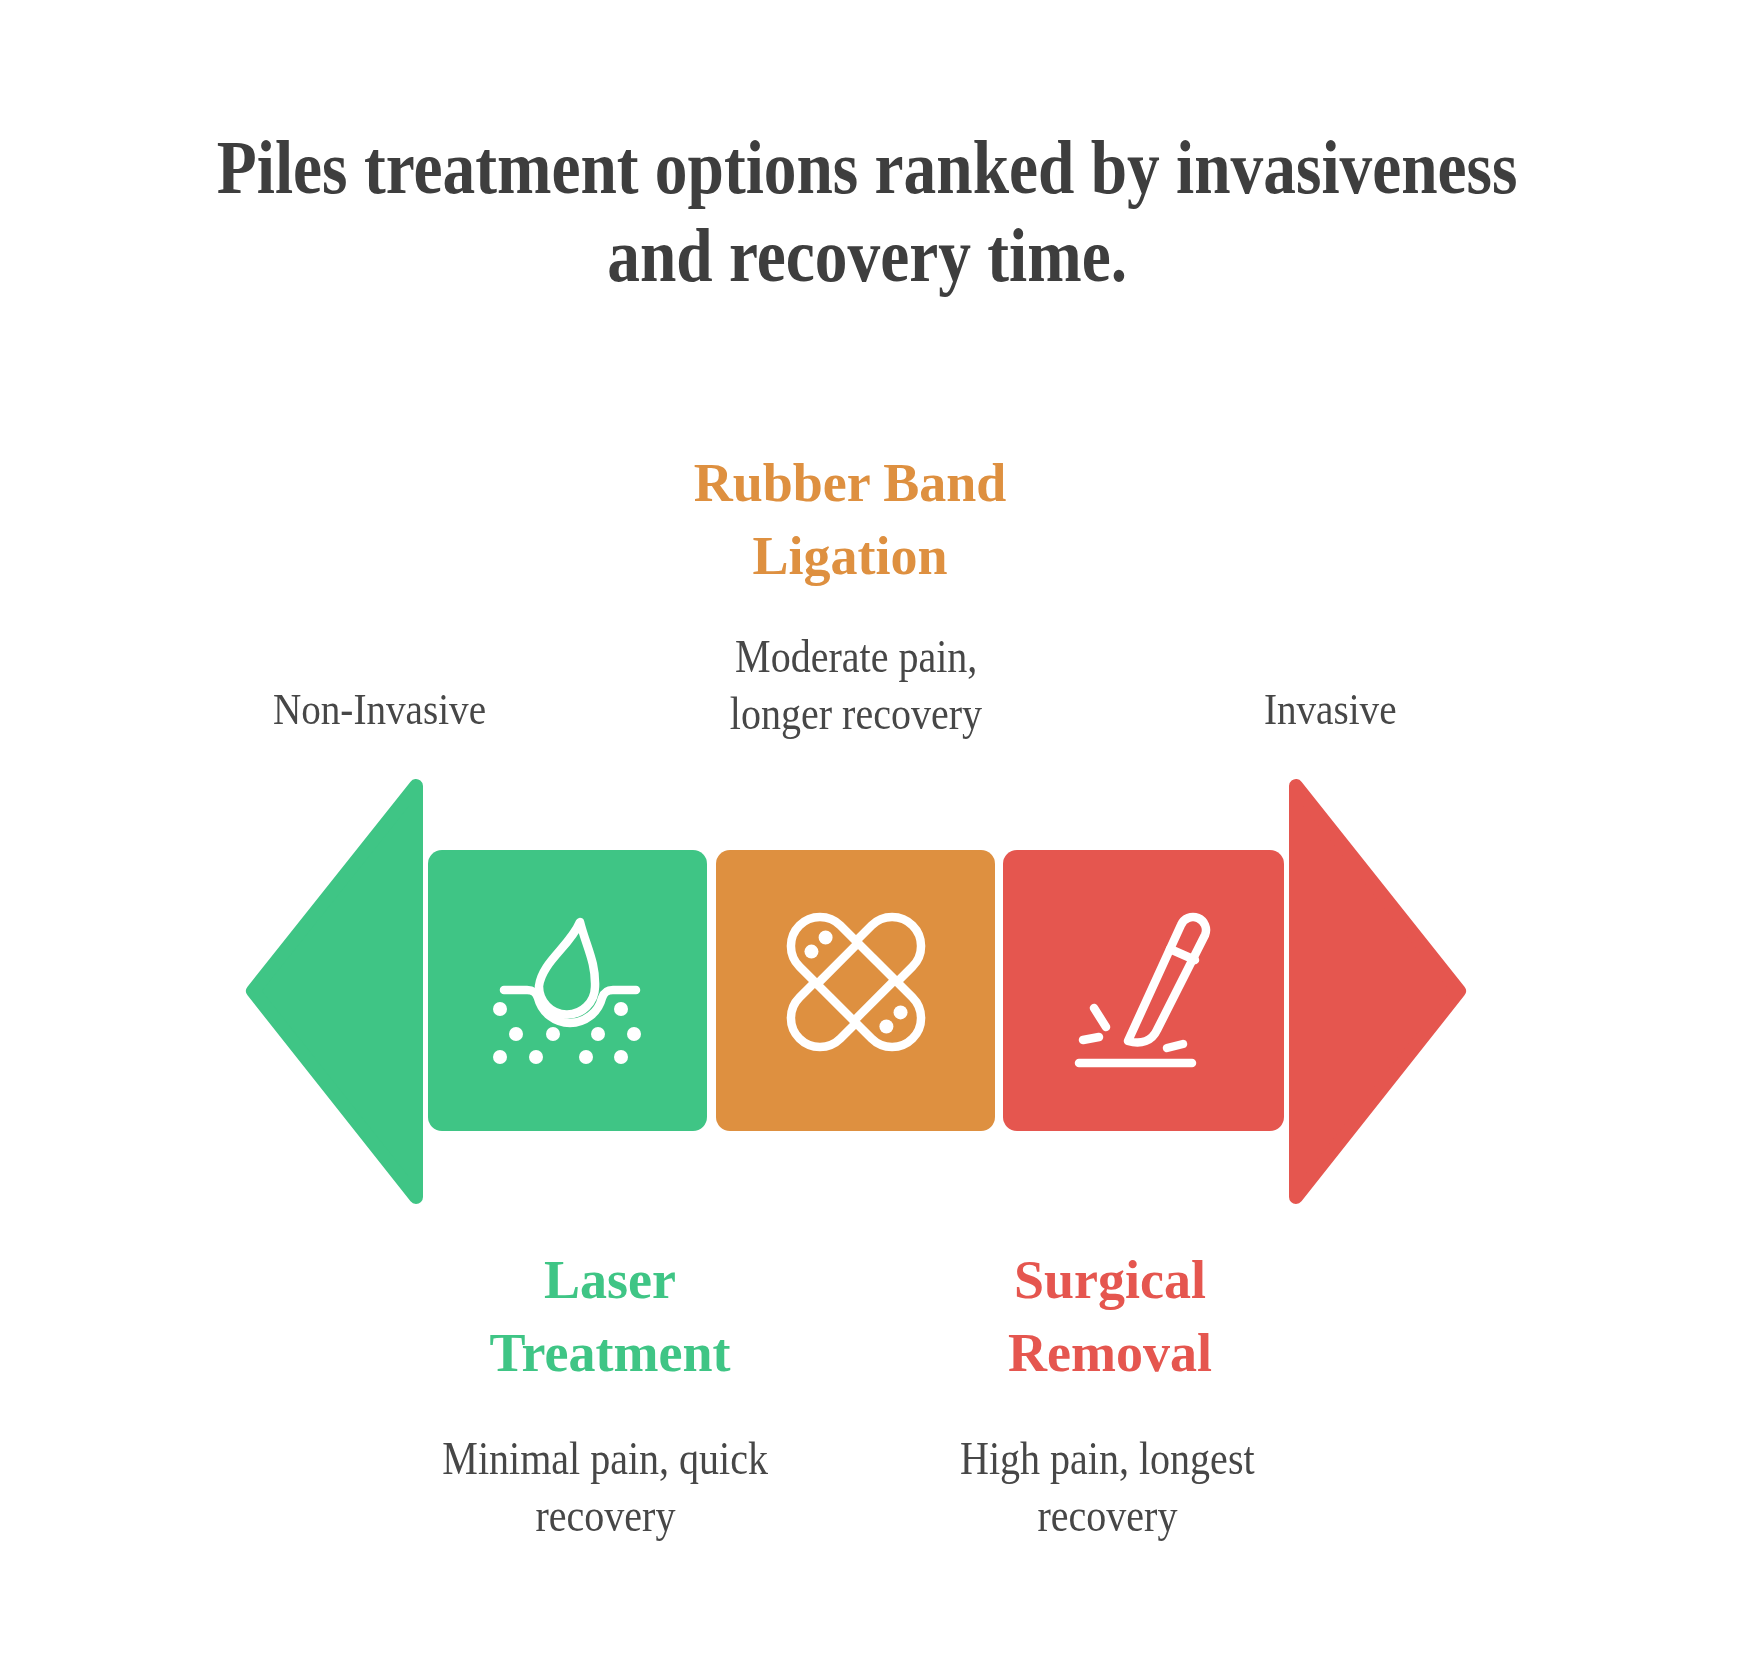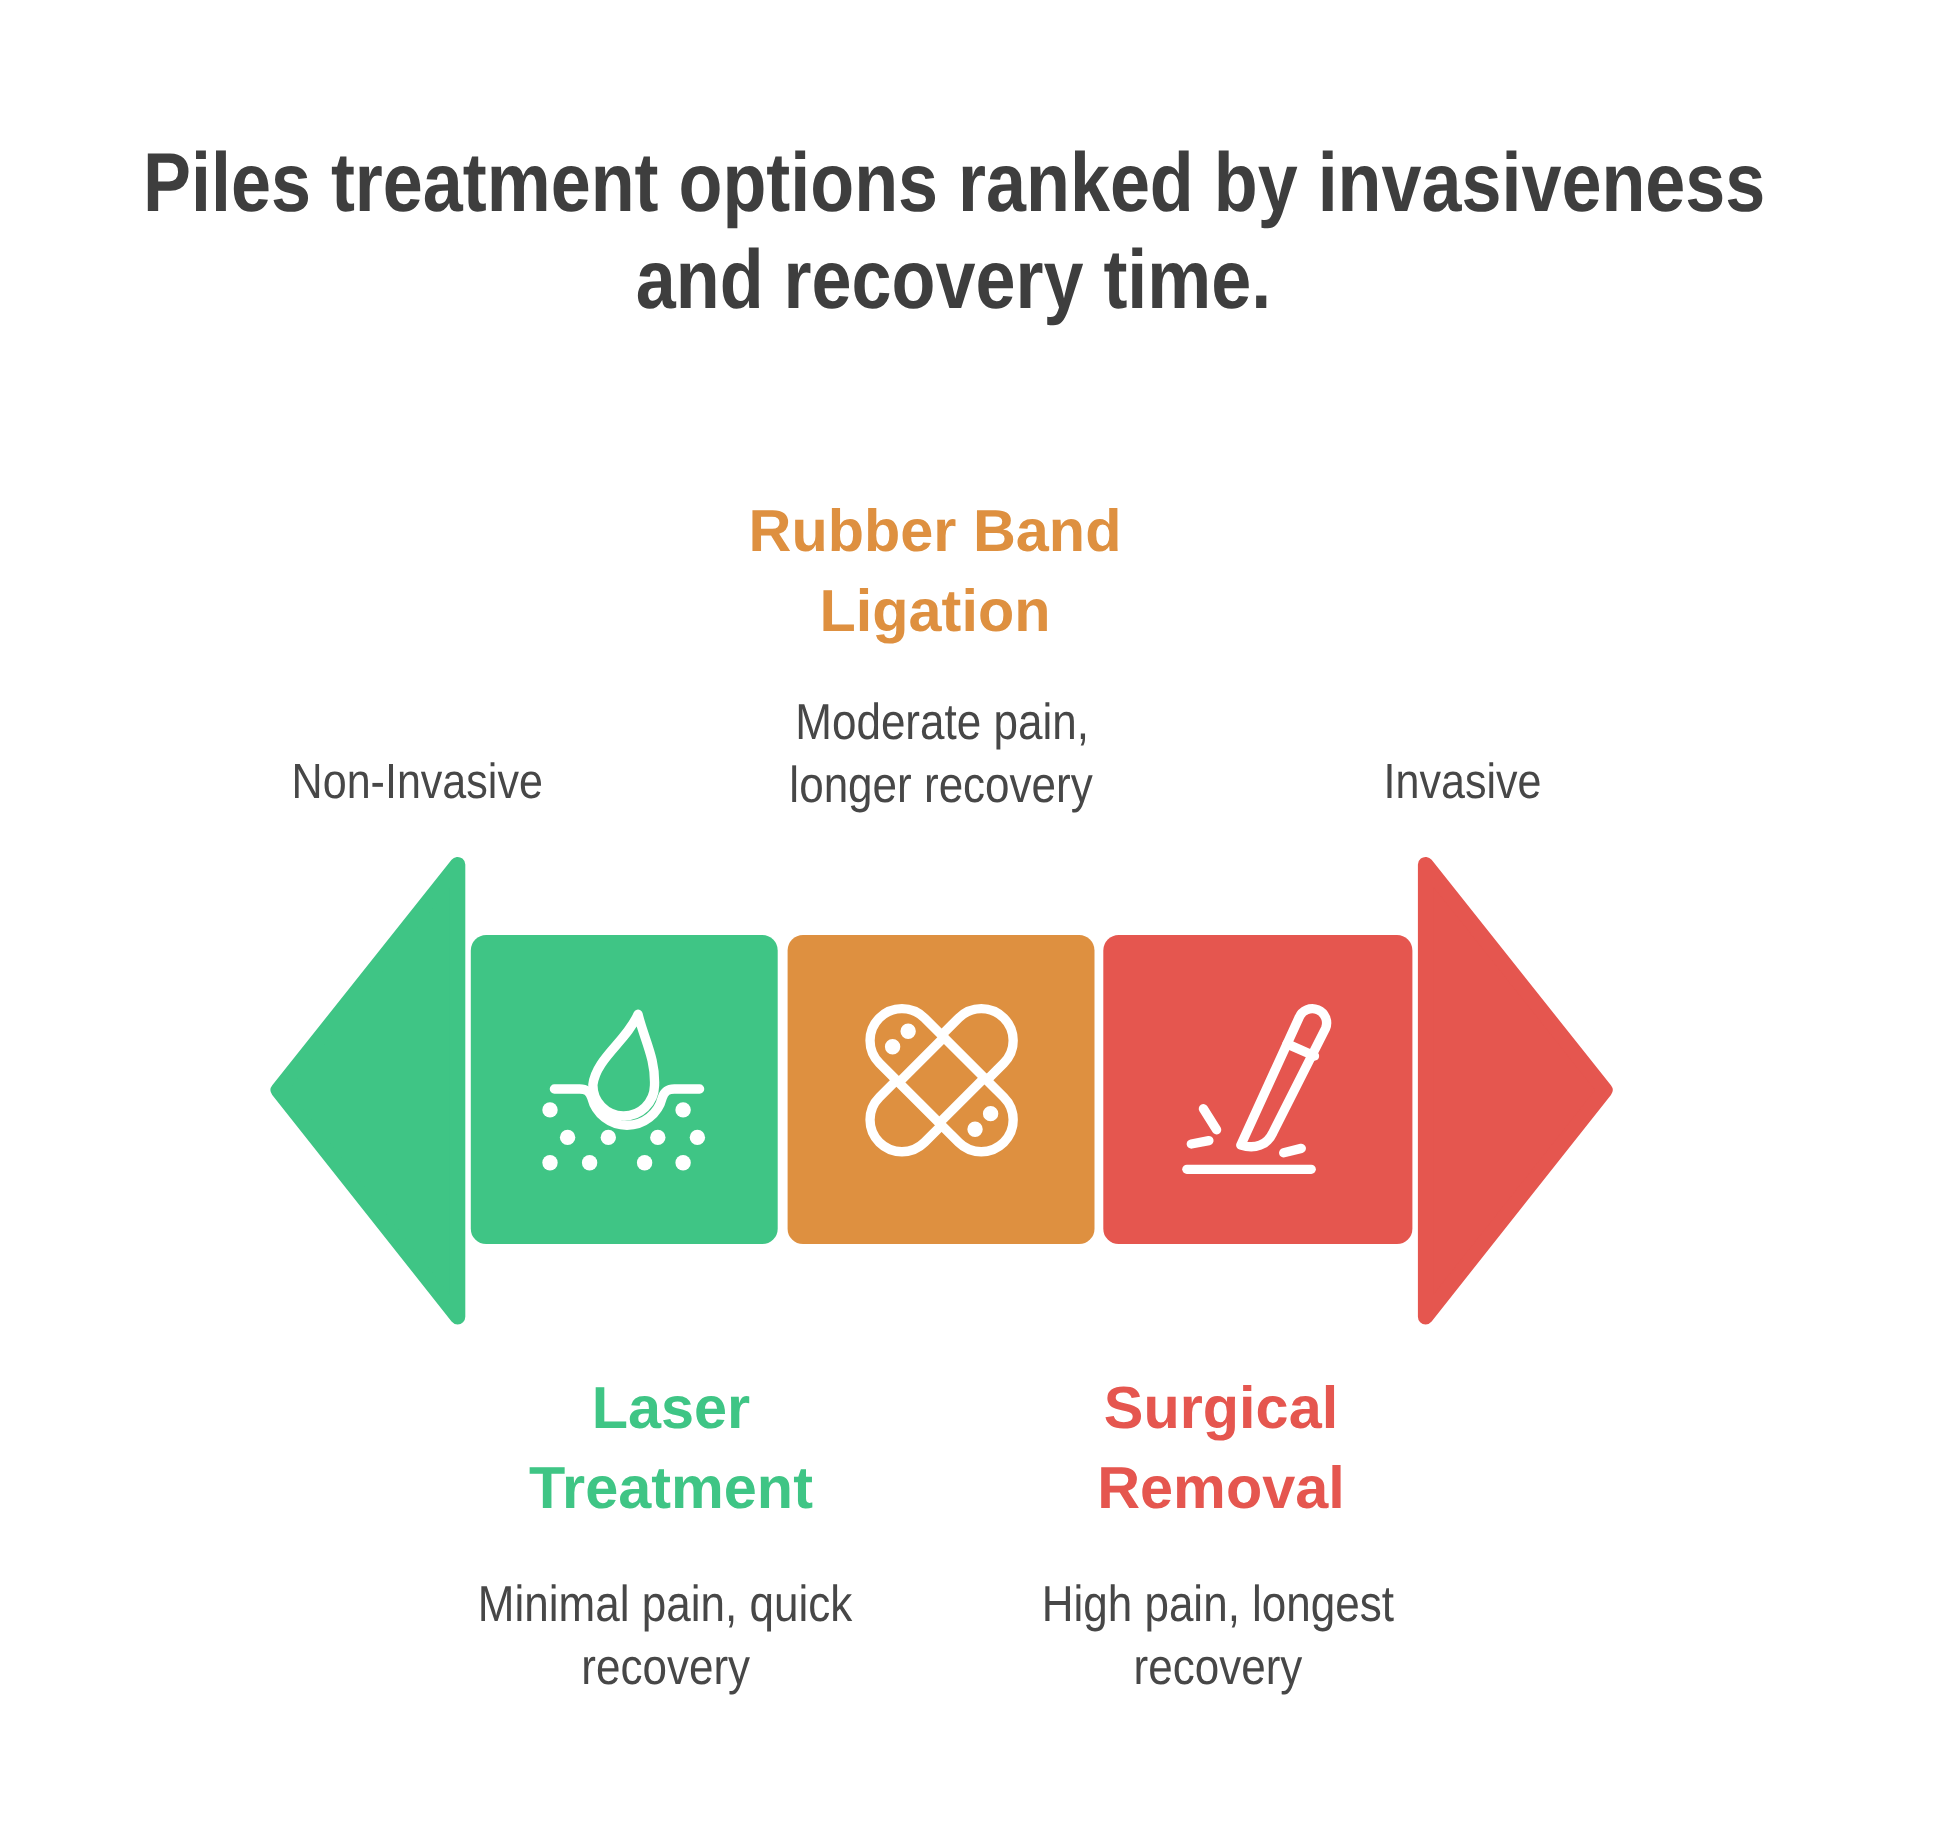--- a/index.html
+++ b/index.html
@@ -1,21 +1,21 @@
 <!DOCTYPE html>
 <html><head>
 <meta charset="utf-8">
 <style>
   html,body{margin:0;padding:0;background:#ffffff;}
   .canvas{
     position:relative;
     width:1758px;height:1648px;
     background:#ffffff;
     overflow:hidden;
-    font-family:Liberation Sans, sans-serif;
+    font-family:Liberation Serif, serif;
   }
   .abs{position:absolute;width:100%;text-align:center;}
   .cond{display:inline-block;transform:scaleX(.87);transform-origin:center;white-space:nowrap;}
   .cond86{display:inline-block;transform:scaleX(.86);transform-origin:center;white-space:nowrap;}
   .nowrap{white-space:nowrap;}
 
   .title{top:123px;left:-12px;font-size:76px;line-height:88px;font-weight:bold;color:#3e3e3e;}
   .sec-label{font-size:54px;line-height:73px;font-weight:bold;}
   .sub-label{font-size:46px;line-height:57px;color:#474747;}
   .side-label{top:681px;font-size:45px;line-height:57px;color:#474747;}

